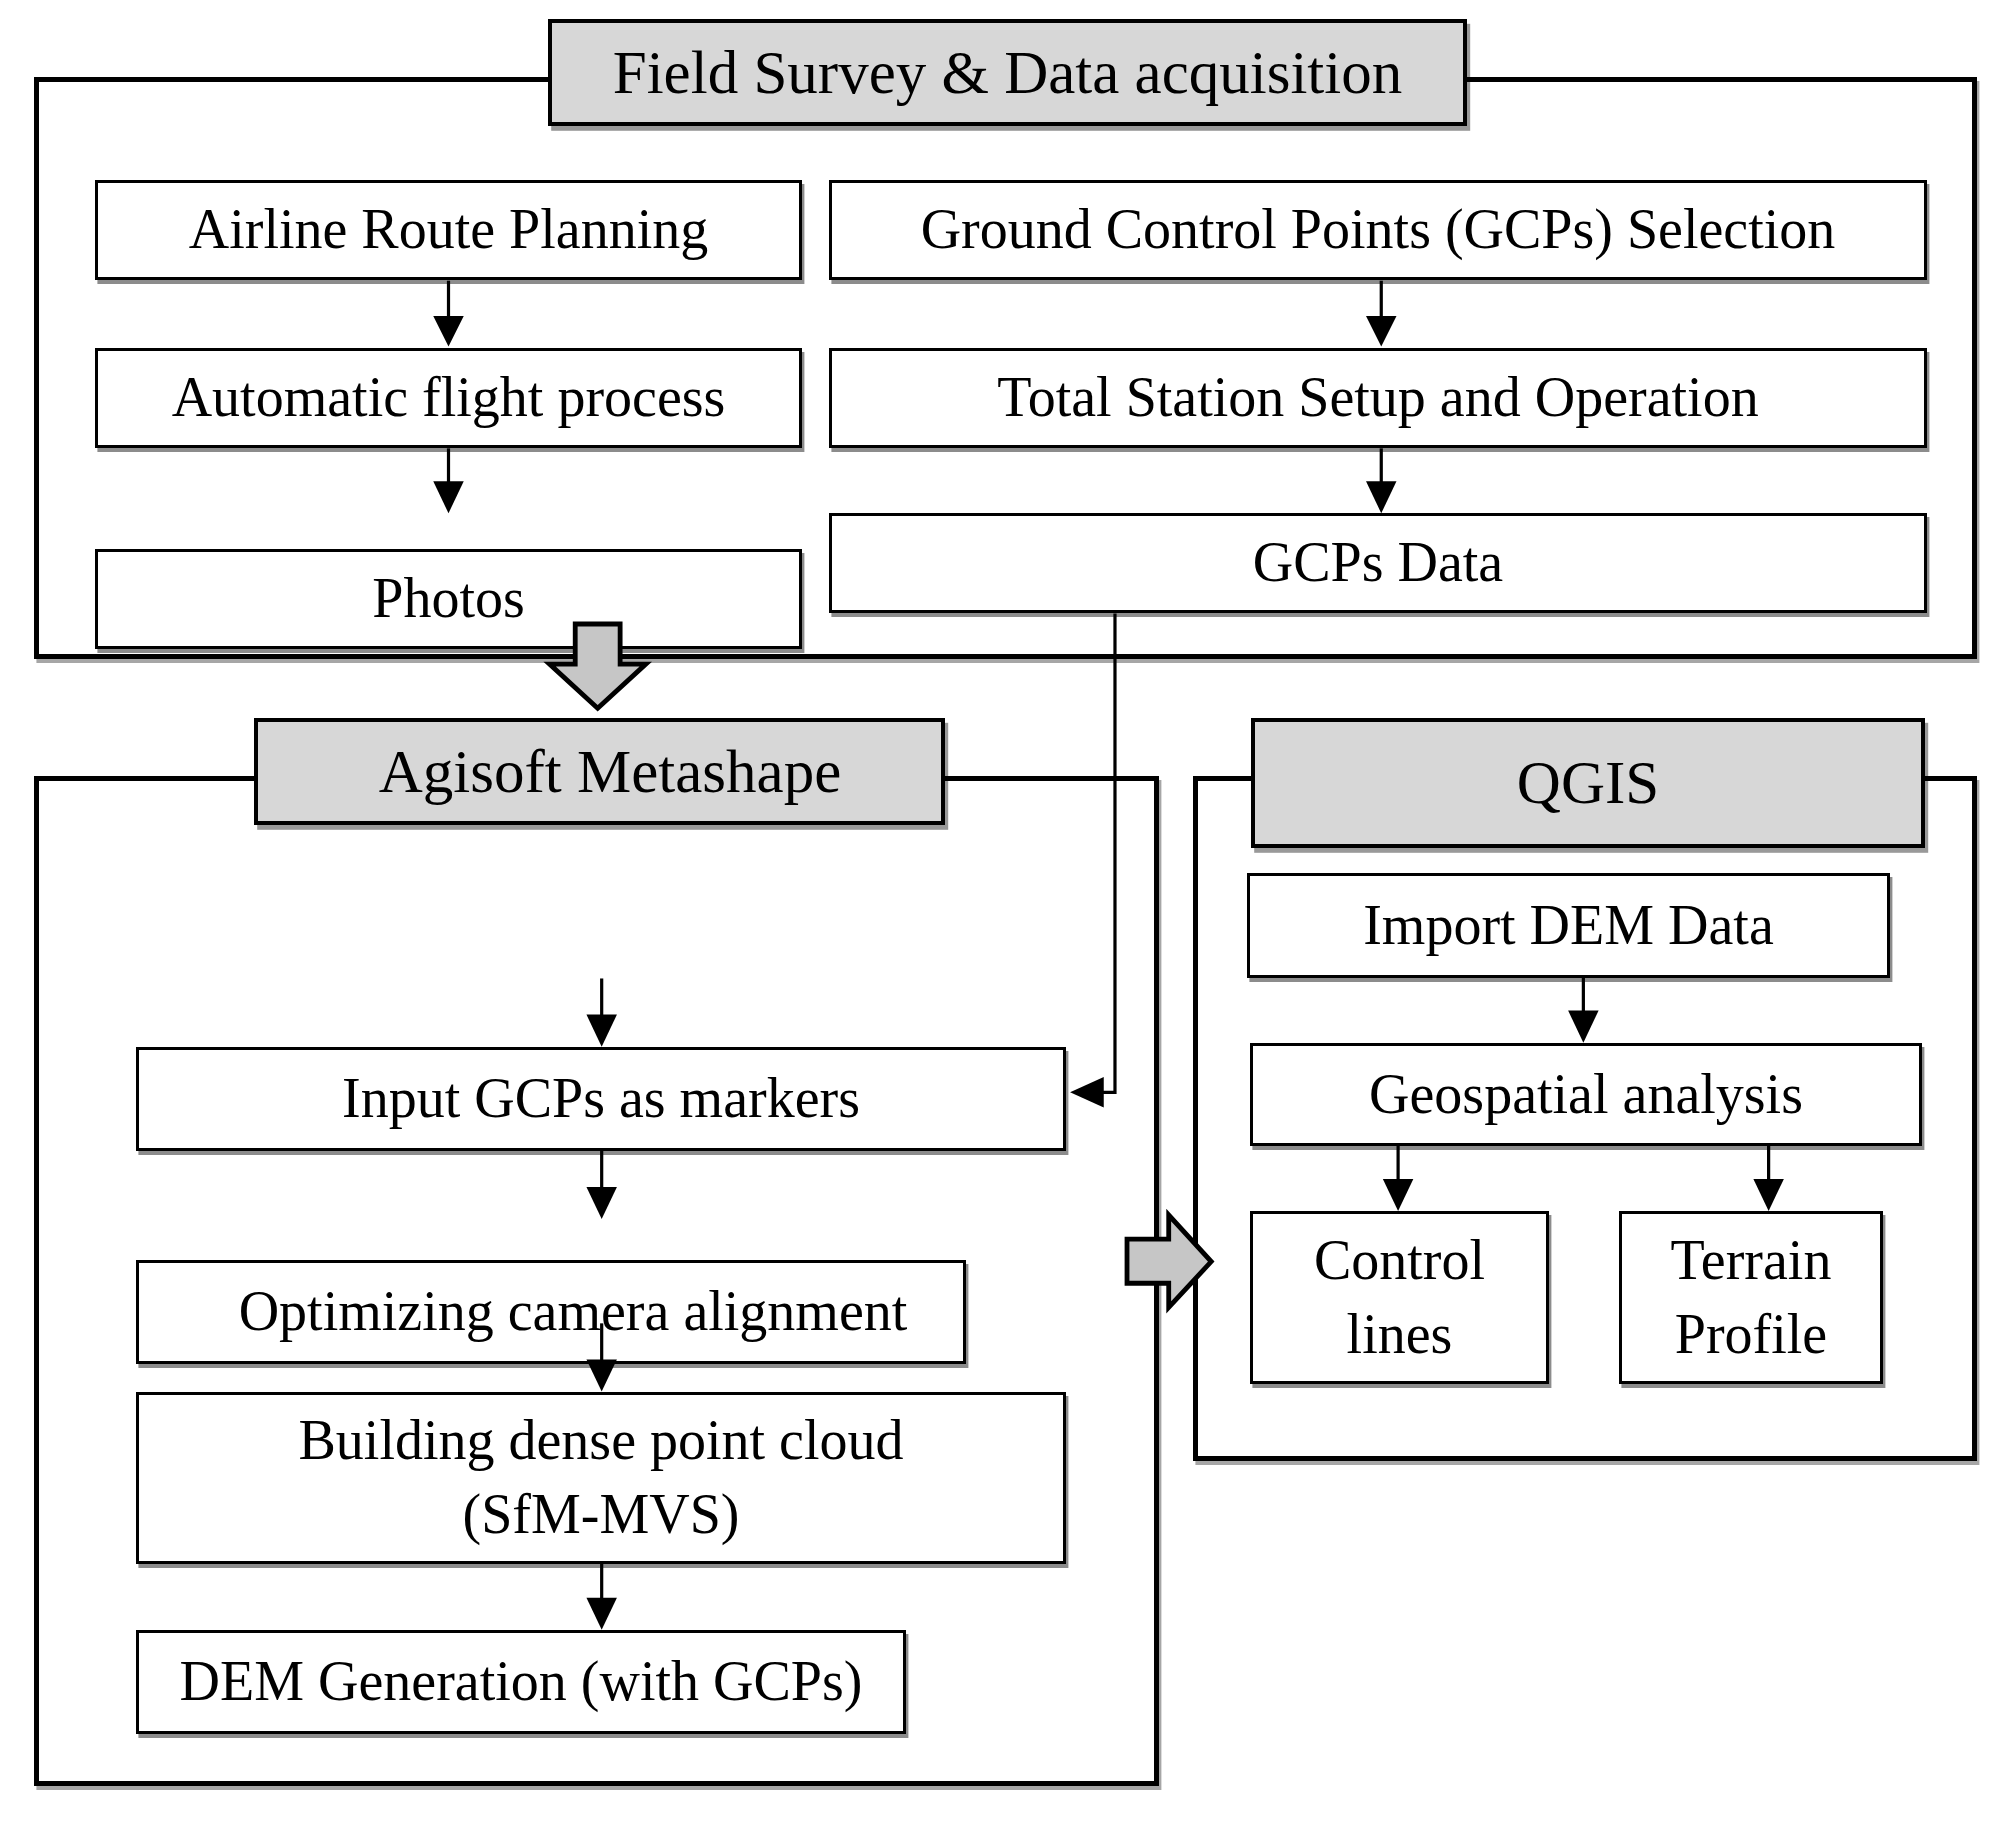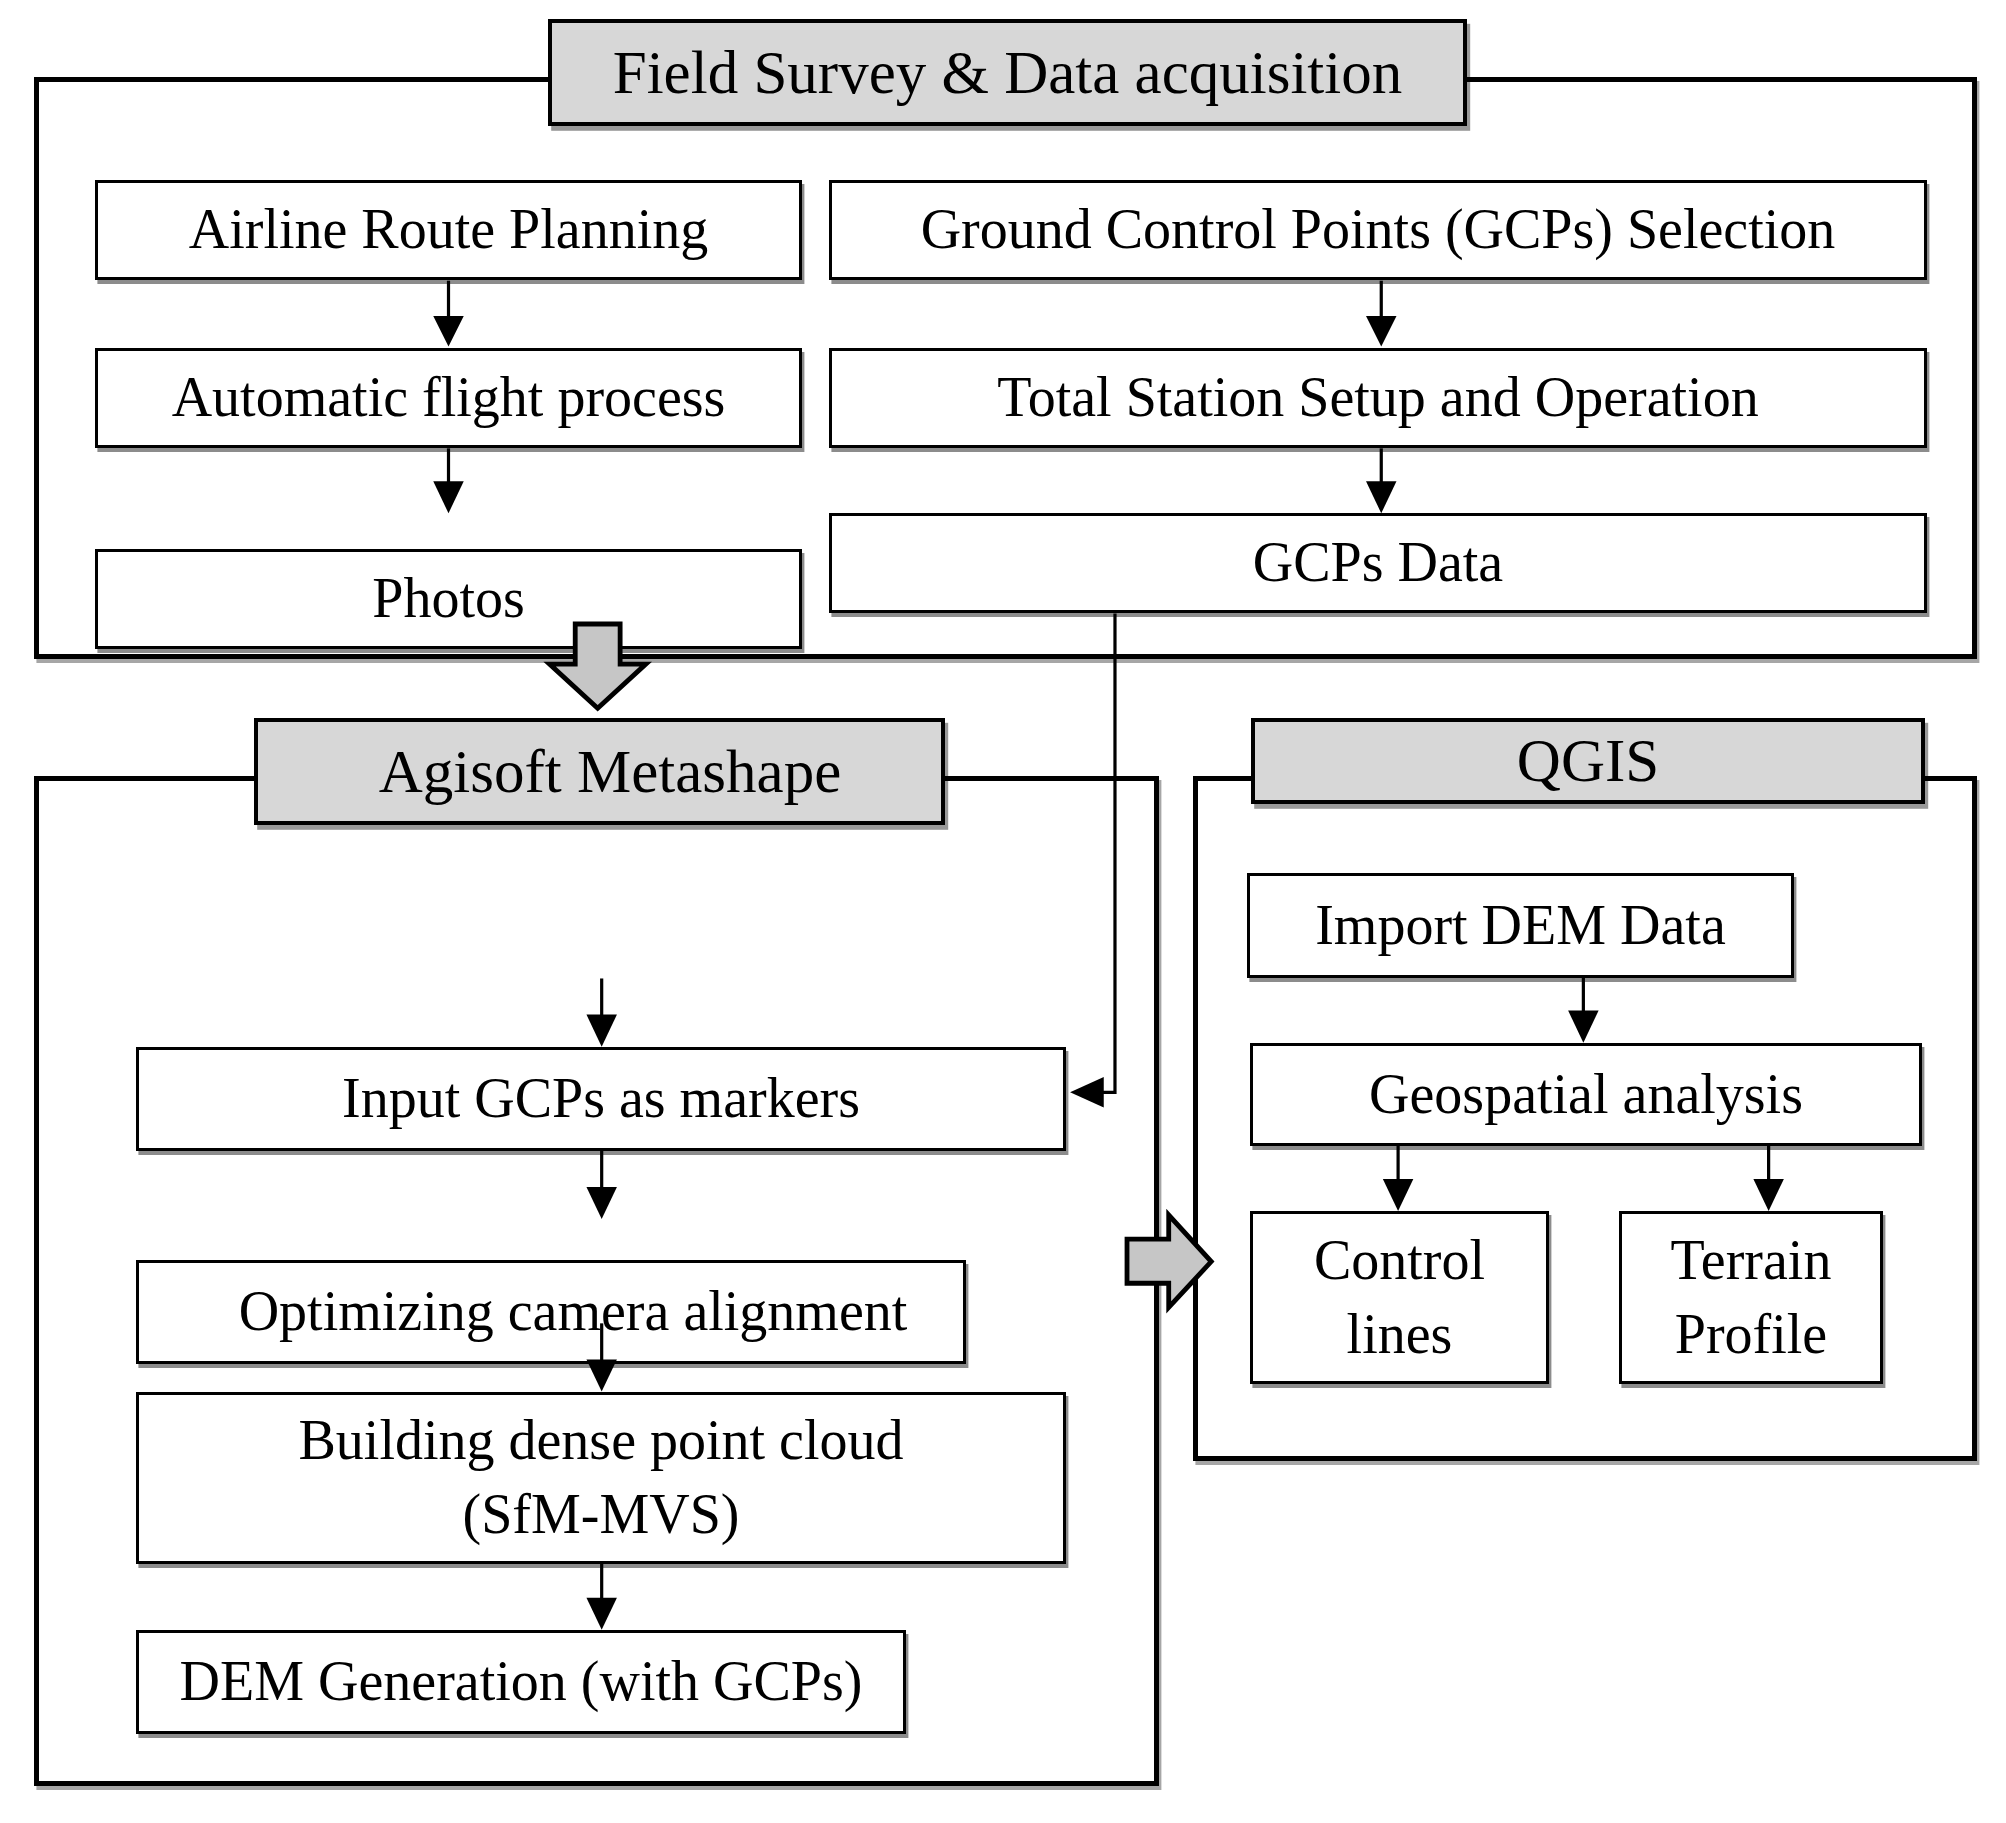--- a/index.html
+++ b/index.html
@@ -59,21 +59,21 @@
   <div class="section-box" style="left:34px;top:77px;width:1943px;height:582px;"></div>
 
   <div class="section-box" style="left:34px;top:776px;width:1125px;height:1010px;"></div>
 
   <div class="section-box" style="left:1193px;top:776px;width:784px;height:685px;"></div>
 
   <div class="header" style="left:548px;top:19px;width:919px;height:107px;">Field Survey &amp; Data acquisition</div>
 
   <div class="header" style="left:254px;top:718px;width:691px;height:107px;padding-left:21px;">Agisoft Metashape</div>
 
-  <div class="header" style="left:1251px;top:718px;width:674px;height:86px;">QGIS</div>
+  <div class="header" style="left:1251px;top:718px;width:674px;height:130px;">QGIS</div>
 
   <div class="box" style="left:95px;top:180px;width:707px;height:100px;">Airline Route Planning</div>
 
   <div class="box" style="left:95px;top:348px;width:707px;height:100px;">Automatic flight process</div>
 
   <div class="box" style="left:95px;top:513px;width:707px;height:100px;margin-top:36px;">Photos</div>
 
   <div class="box" style="left:829px;top:180px;width:1098px;height:100px;">Ground Control Points (GCPs) Selection</div>
 
   <div class="box" style="left:829px;top:348px;width:1098px;height:100px;">Total Station Setup and Operation</div>
@@ -83,21 +83,21 @@
 
   <div class="box" style="left:136px;top:1047px;width:930px;height:104px;">Input GCPs as markers</div>
 
   <div class="box" style="left:136px;top:1260px;width:830px;height:104px;padding-left:44px;">Optimizing camera alignment</div>
 
   <div class="box" style="left:136px;top:1392px;width:930px;height:172px;">Building dense point cloud
 (SfM-MVS)</div>
 
   <div class="box" style="left:136px;top:1630px;width:770px;height:104px;">DEM Generation (with GCPs)</div>
 
-  <div class="box" style="left:1247px;top:873px;width:547px;height:105px;">Import DEM Data</div>
+  <div class="box" style="left:1247px;top:873px;width:643px;height:105px;">Import DEM Data</div>
 
   <div class="box" style="left:1250px;top:1043px;width:672px;height:103px;">Geospatial analysis</div>
 
   <div class="box" style="left:1250px;top:1211px;width:299px;height:173px;">Control
 lines</div>
 
   <div class="box" style="left:1619px;top:1211px;width:264px;height:173px;">Terrain
 Profile</div>
 
   <svg class="overlay" width="2007" height="1823" viewBox="0 0 2502 2273">

